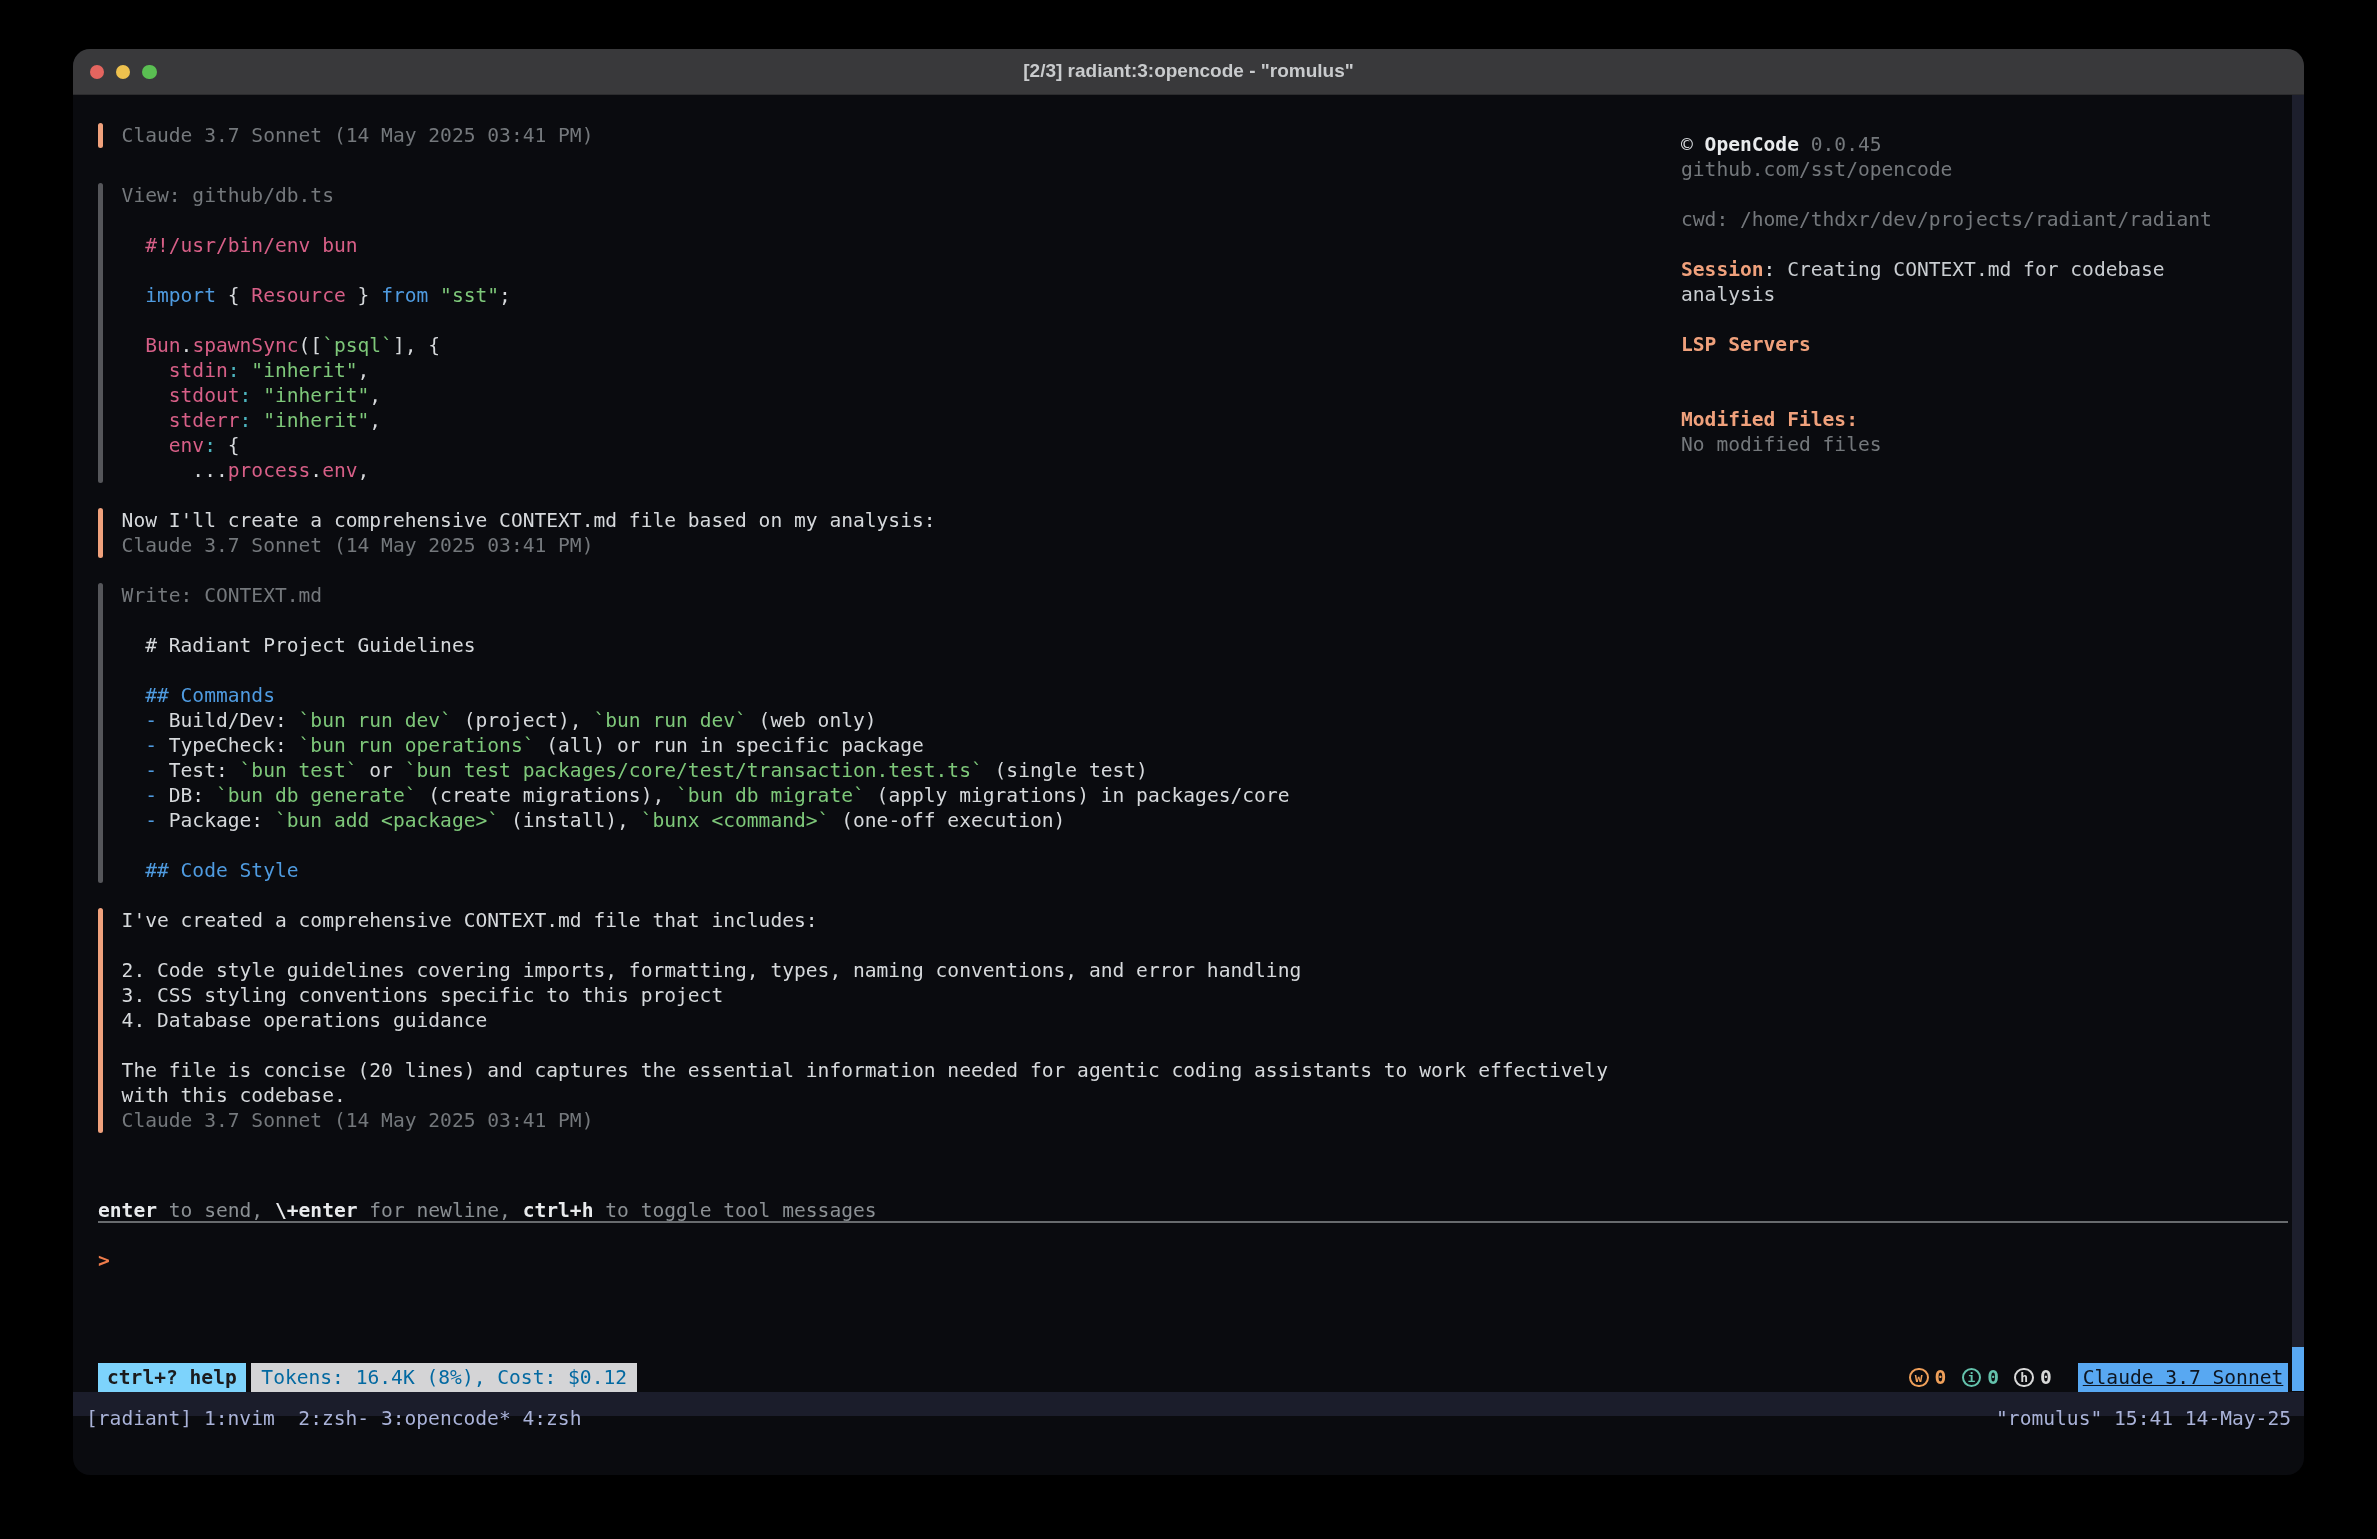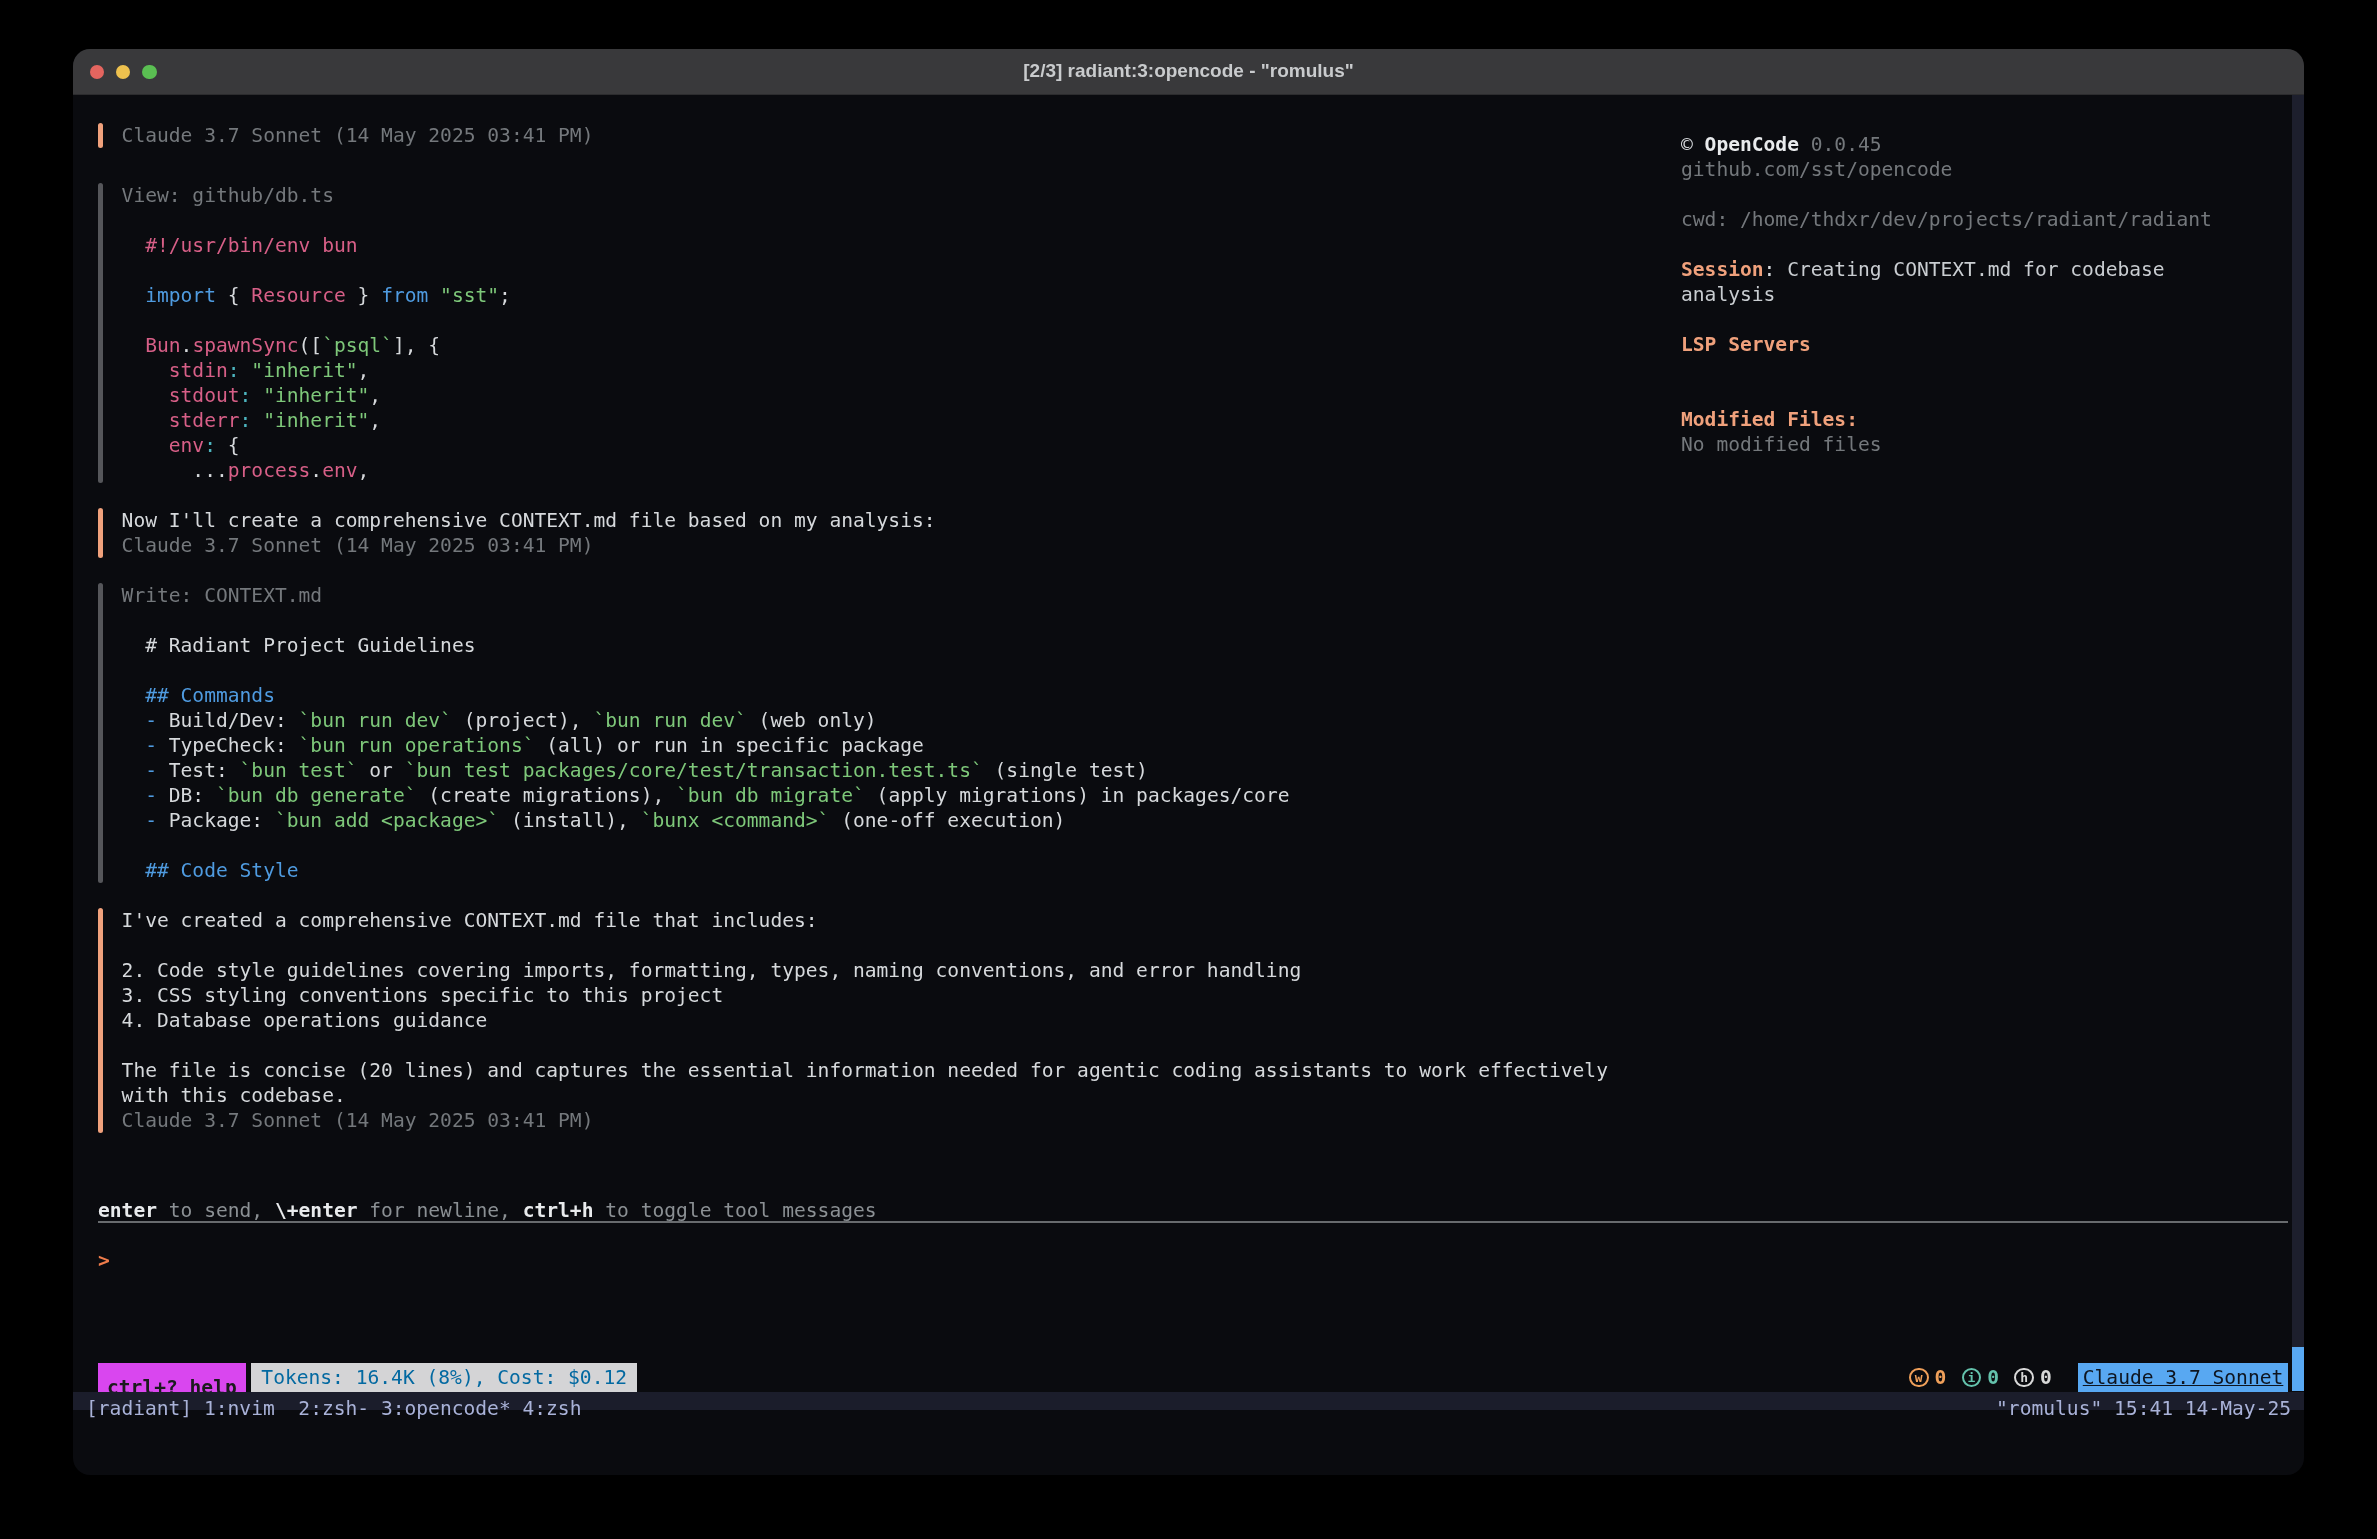--- a/index.html
+++ b/index.html
@@ -45,37 +45,37 @@
   #sidebar{position:absolute;left:1608px;top:83px;width:613px;}
   
   #help-line{position:absolute;left:25px;top:1149px;}
   #input-separator{position:absolute;left:25px;right:15.7px;top:1172px;height:2px;background:#686b6e;}
   #prompt{position:absolute;left:25px;top:1199px;height:25px;line-height:25px;font-size:19.6px;
           color:#ef7c4b;font-weight:bold;}
   
   #status-bar{position:absolute;left:25px;right:15.7px;top:1314px;height:29px;
               display:flex;justify-content:space-between;font-size:19.6px;}
   .status-left{display:flex;gap:5.2px;}
-  .badge-help{background:#d946ef;color:#1b1b1d;font-weight:bold;line-height:29px;padding:10px 9px;}
+  .badge-help{background:#7dd3fc;color:#1b1b1d;font-weight:bold;line-height:29px;padding:0 9px;}
   .badge-tokens{background:#d4d4d6;color:#0369a1;line-height:29px;padding:0 10.4px;}
   .status-right{display:flex;align-items:center;gap:17px;}
   .diag{display:flex;align-items:center;gap:6.5px;}
   .diag-item{display:flex;align-items:center;gap:5.9px;margin-right:9px;}
   .diag-icon{width:19.6px;height:19.6px;border:2px solid currentColor;border-radius:50%;
              display:flex;align-items:center;justify-content:center;
              font-size:13px;font-weight:bold;box-sizing:border-box;}
   .diag-count{font-weight:bold;font-size:19.6px;}
   .diag-w{color:#f0a05a;}
   .diag-i{color:#64c2ac;}
   .diag-h{color:#d8d8d8;}
   .badge-model{background:#58a8f2;color:#0e1520;line-height:29px;padding:0 5px;text-decoration:underline;}
   
   #tmux-bar{position:absolute;left:0;right:0;top:1343px;height:18px;background:#1b1d2b;
             color:#a9b2d8;display:flex;justify-content:space-between;
-            font-size:19.6px;line-height:29px;padding:2px 13px;box-sizing:border-box;white-space:pre;}
+            font-size:19.6px;line-height:29px;padding:12px 13px;box-sizing:border-box;white-space:pre;}
   
   #scroll-track{position:absolute;right:0;top:46px;bottom:84px;width:12.4px;background:#1d1f2d;}
   #scroll-thumb{position:absolute;bottom:0;left:0;width:100%;height:44px;background:#58a8f2;}
 </style>
 </head>
 <body>
 
 <div id="window">
 
   <div id="titlebar">

